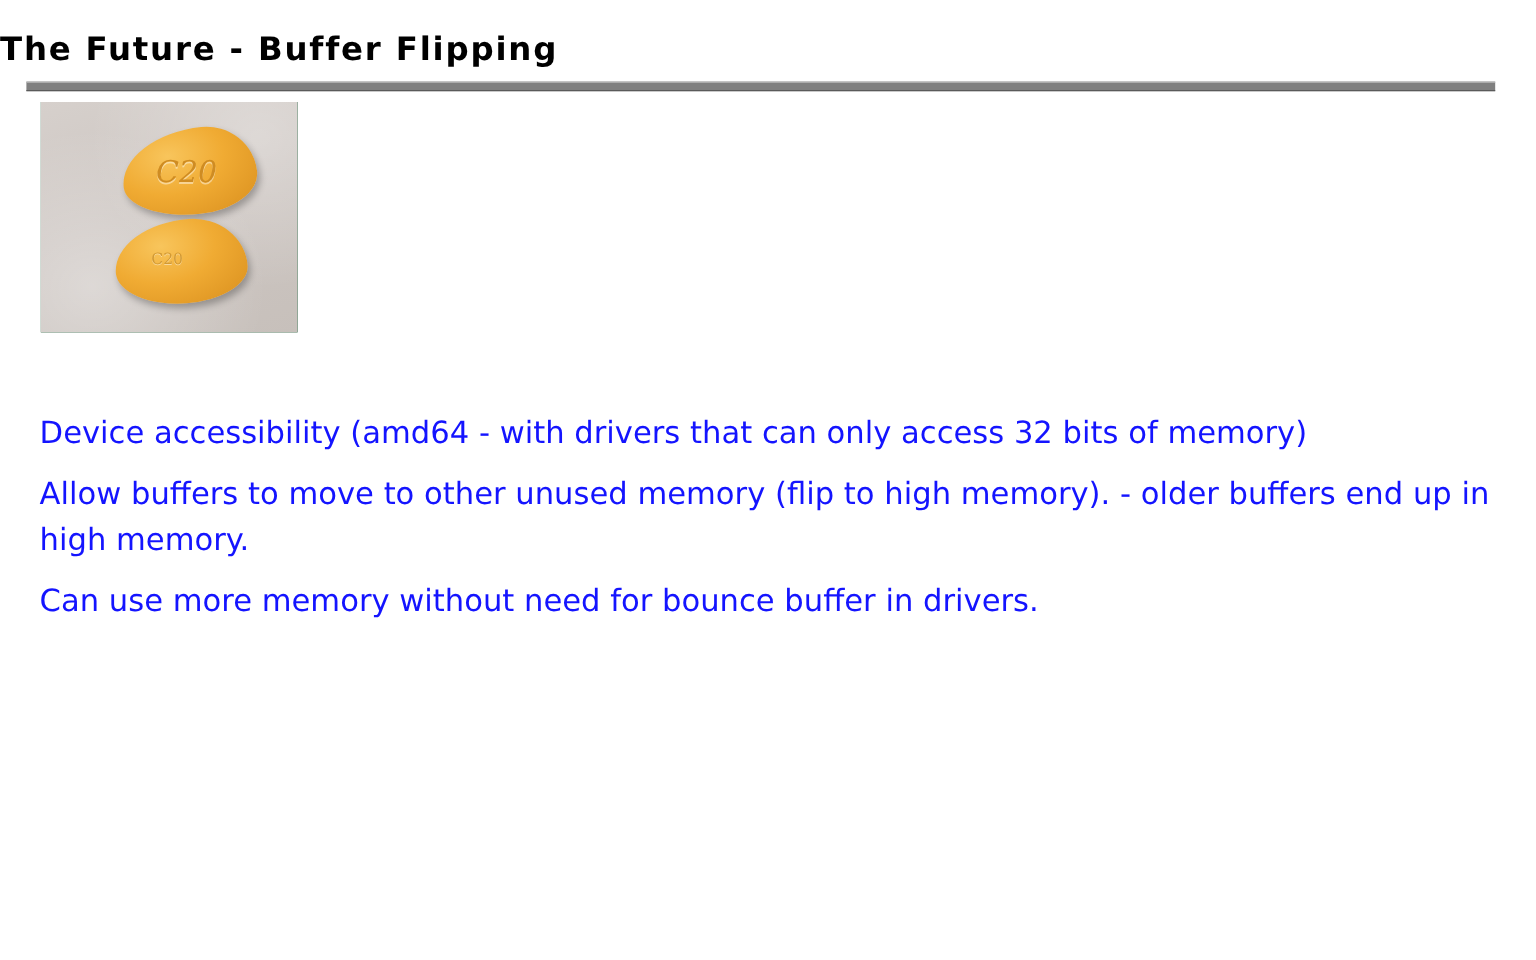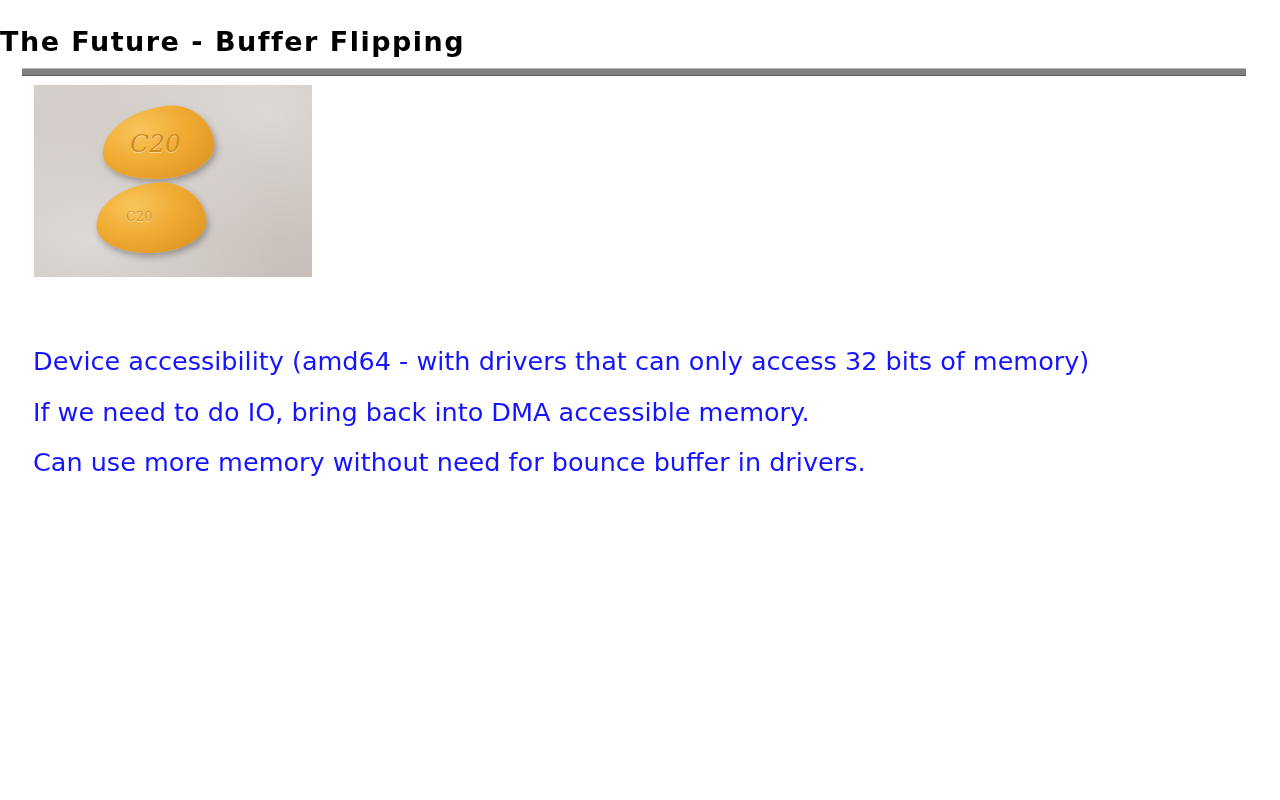--- a/index.html
+++ b/index.html
@@ -39,25 +39,24 @@
     background: #808080;
     border-top: 1px solid #b8b8b8;
     border-bottom: 1px solid #5a5a5a;
   }
 
   
   .photo {
     position: absolute;
     top: 85px;
     left: 34px;
-    width: 258px;
+    width: 214px;
     height: 192px;
     background: #14532d;
     overflow: hidden;
-    padding-left: 20px;
   }
   .photo .grain {
     position: absolute;
     inset: 0;
     background:
       radial-gradient(ellipse at 20% 80%, rgba(255,255,255,0.35), rgba(0,0,0,0) 60%),
       radial-gradient(ellipse at 85% 15%, rgba(255,255,255,0.30), rgba(0,0,0,0) 55%),
       linear-gradient(160deg, #d6d0cc 0%, #cdc6c2 45%, #c7c0bb 100%);
   }
   .pill {
@@ -122,16 +121,16 @@
 <div class="photo">
   <div class="grain"></div>
   <div class="pill pill-top"></div>
   <div class="pill pill-bot"></div>
   <div class="pill-mark mark-top">C20</div>
   <div class="pill-mark mark-bot">C20</div>
 </div>
 
 <div class="body-text">
   <div class="line indent">Device accessibility (amd64 - with drivers that can only access 32 bits of memory)</div>
-  <div class="line indent">If we need to do IO, bring back into DMA accessible memory.</div>
+  <div class="line indent">Allow buffers to move to other unused memory (flip to high memory). - older buffers end up in high memory.</div>
   <div class="line indent">Can use more memory without need for bounce buffer in drivers.</div>
   <div class="spacer"></div>
 </div>
 
 </body></html>

